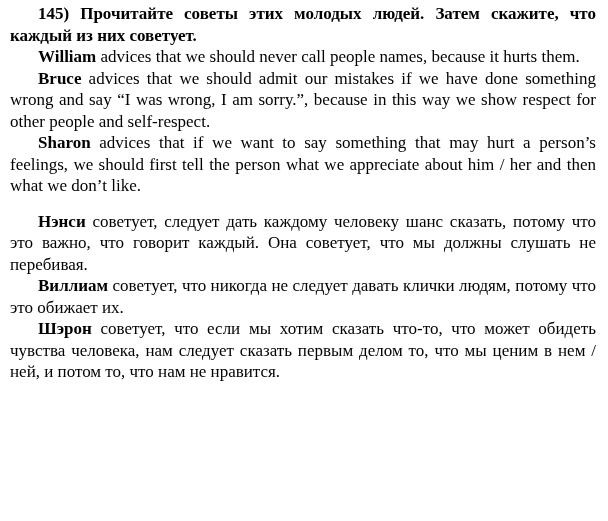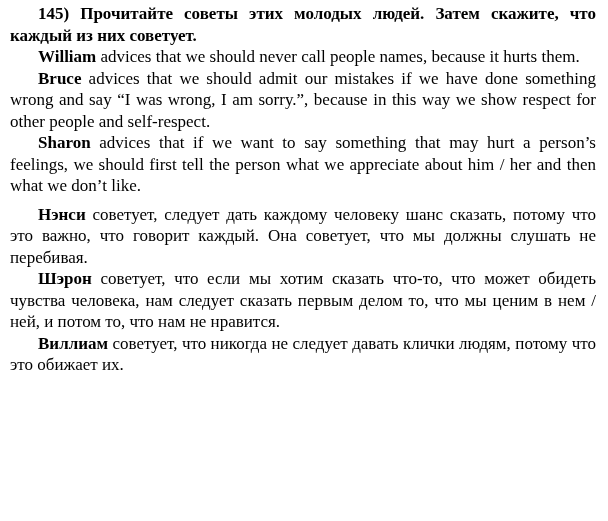--- a/index.html
+++ b/index.html
@@ -26,21 +26,21 @@
   .para {
     margin: 0;
     text-align: justify;
     text-indent: 28px;
     hyphens: manual;
   }
   .heading {
     font-weight: bold;
   }
   .gap-before {
-    margin-top: 7px;
+    margin-top: 14px;
     font-family: Liberation Serif, serif;
   }
   .speaker {
     font-weight: bold;
   }
 </style>
 </head>
 <body>
 
 <div class="doc-page">
@@ -50,17 +50,17 @@
 
   <p class="para"><span class="speaker">William</span><span> advices that we should never call people names, because it hurts them.</span></p>
 
   <p class="para"><span class="speaker">Bruce</span><span> advices that we should admit our mistakes if we have done some­thing wrong and say “I was wrong, I am sorry.”, because in this way we show respect for other people and self-respect.</span></p>
 
   <p class="para"><span class="speaker">Sharon</span><span> advices that if we want to say something that may hurt a person’s feelings, we should first tell the person what we appreciate about him / her and then what we don’t like.</span></p>
 
   <p class="para gap-before"><span class="speaker">Нэнси</span><span> советует, следует дать каждому человеку шанс сказать, пото­му что это важно, что говорит каждый. Она советует, что мы должны слушать не перебивая.</span></p>
 
 
+  <p class="para"><span class="speaker">Виллиам</span><span> советует, что никогда не следует давать клички людям, по­тому что это обижает их.</span></p>
+
   <p class="para"><span class="speaker">Шэрон</span><span> советует, что если мы хотим сказать что-то, что может оби­деть чувства человека, нам следует сказать первым делом то, что мы це­ним в нем / ней, и потом то, что нам не нравится.</span></p>
-
-  <p class="para"><span class="speaker">Виллиам</span><span> советует, что никогда не следует давать клички людям, по­тому что это обижает их.</span></p>
 
 </div>
 
 </body></html>

